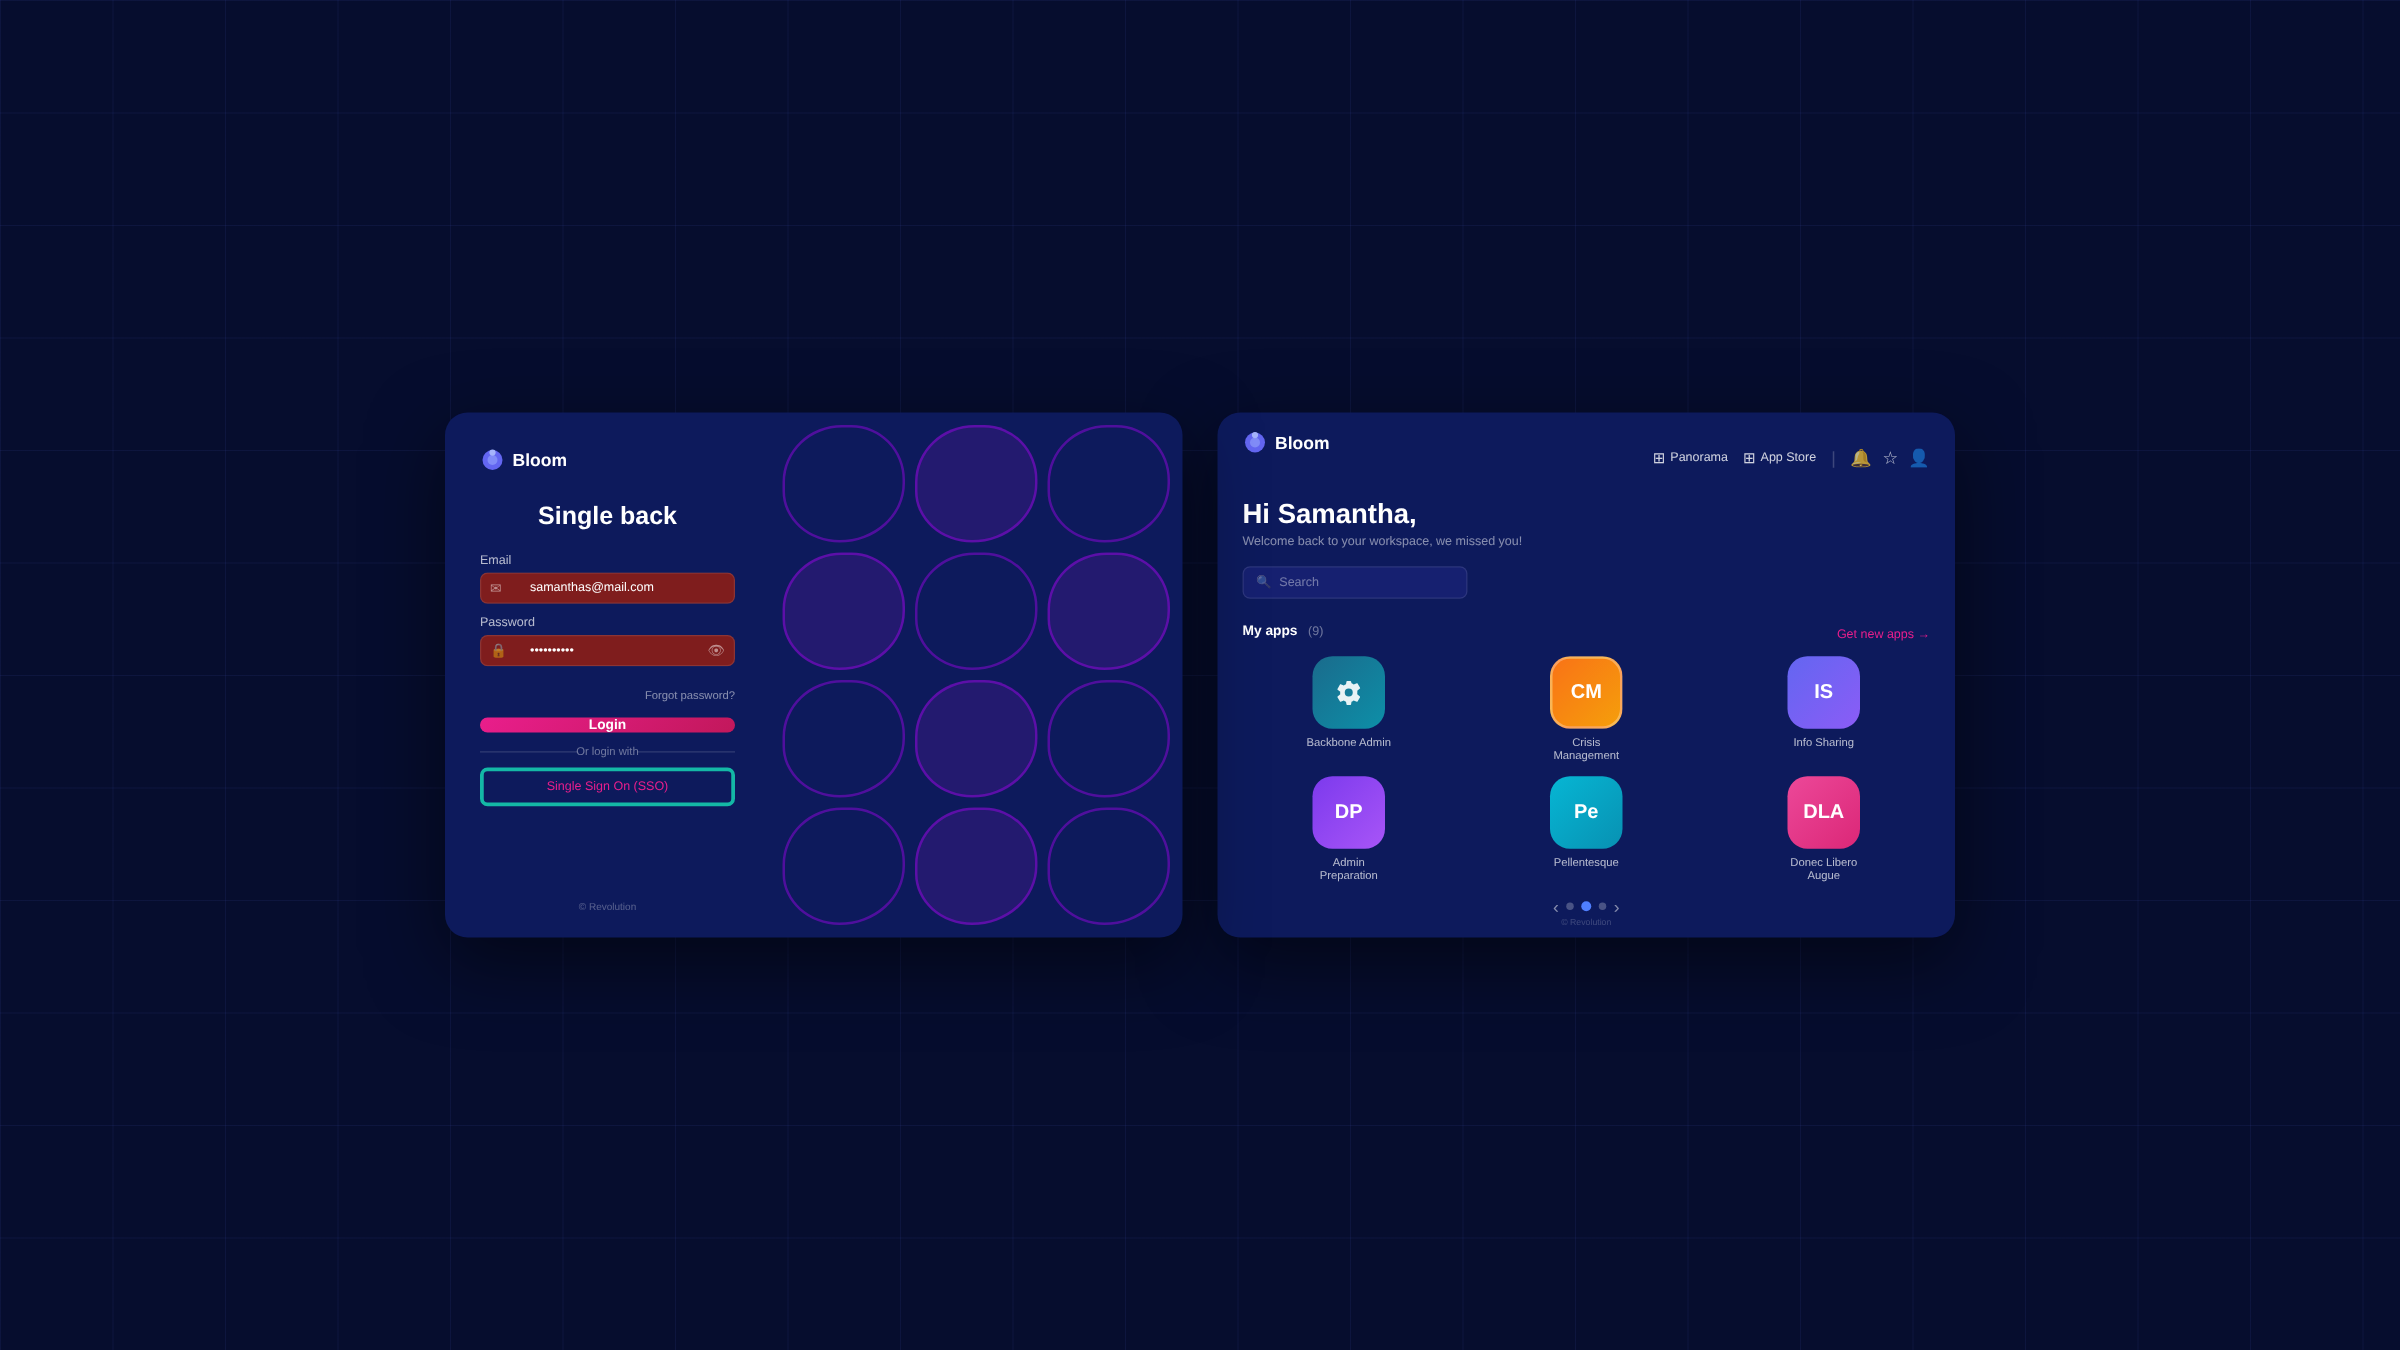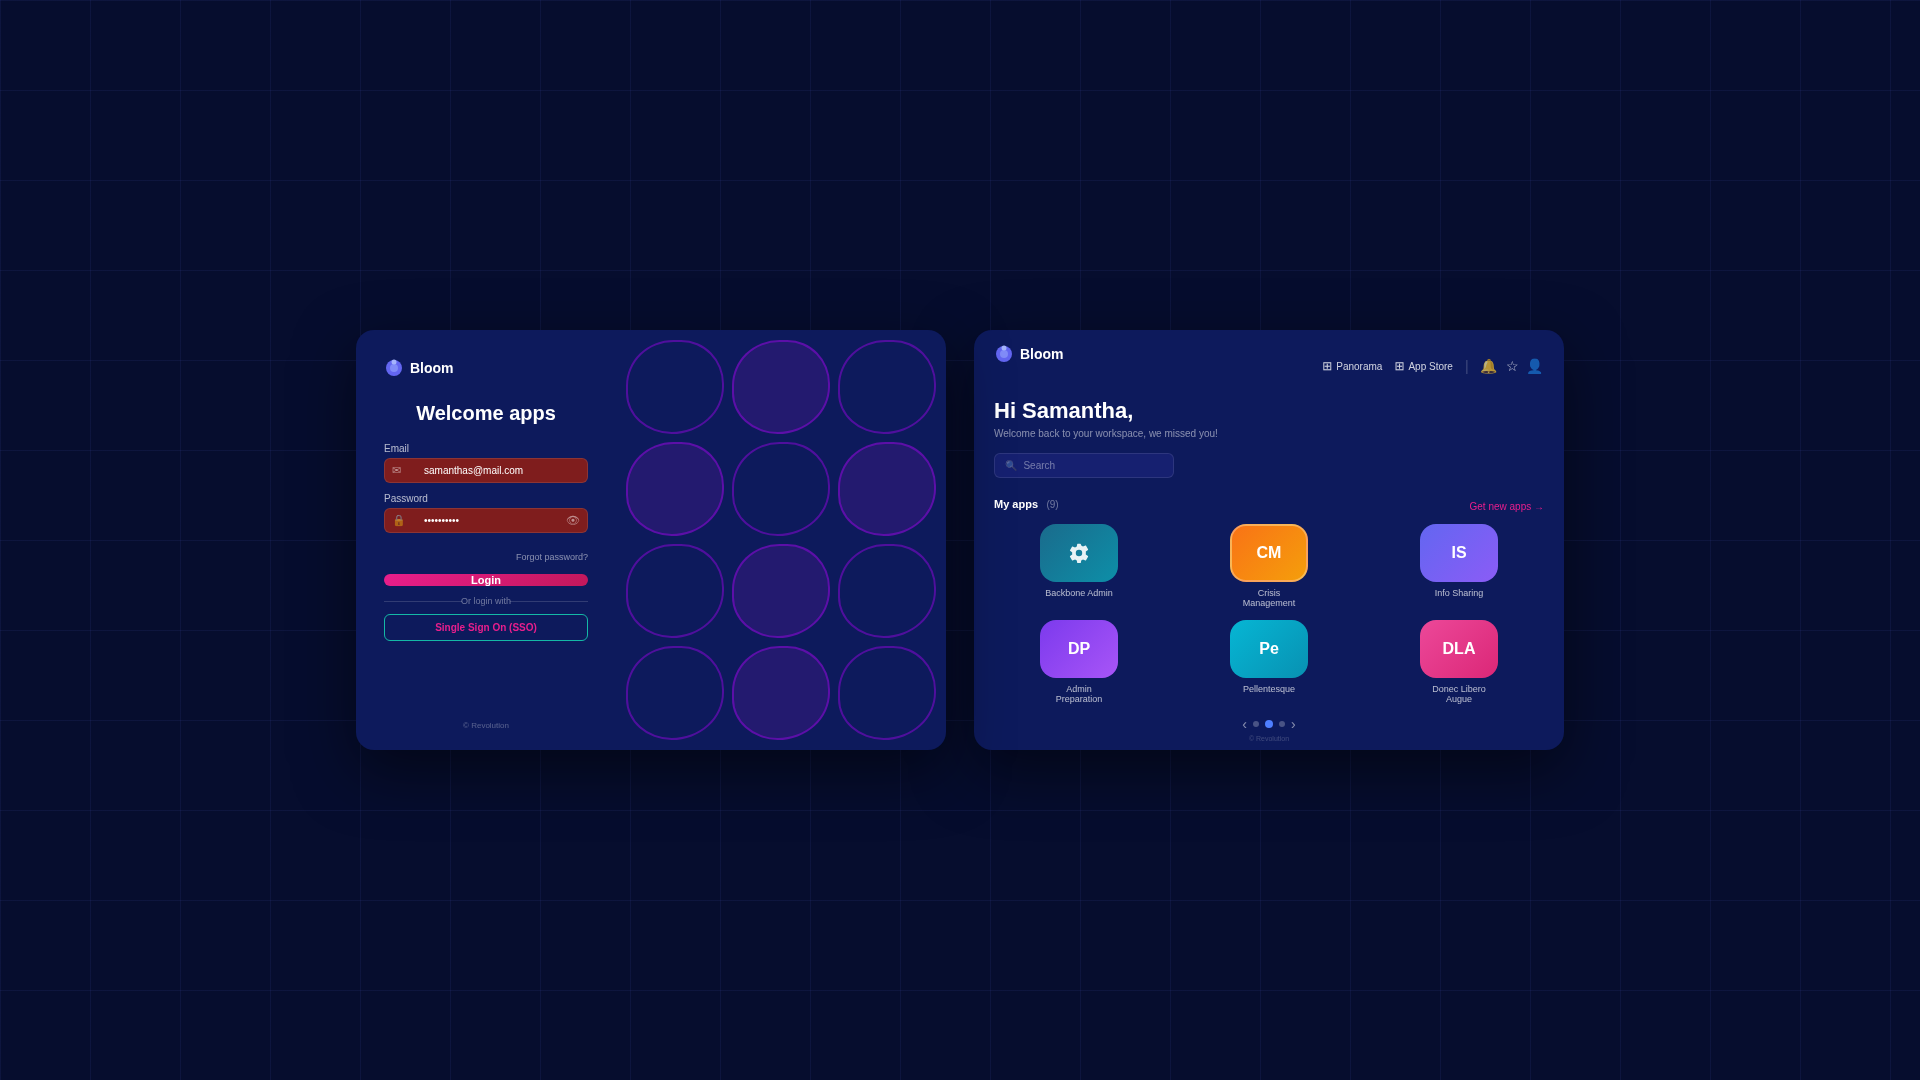--- a/index.html
+++ b/index.html
@@ -177,25 +177,25 @@
       height: 1px;
       background: rgba(255,255,255,0.15);
     }
     .or-divider::before { left: 0; }
     .or-divider::after { right: 0; }
 
     .sso-btn {
       width: 100%;
       background: transparent;
       color: #e91e8c;
-      border: 1px solid #14b8a6;
+      border: 3px solid #14b8a6;
       border-radius: 6px;
       padding: 7px;
       font-size: 10px;
-      font-weight: 700;
+      font-weight: 400;
       cursor: pointer;
     }
 
     .login-footer {
       margin-top: auto;
       text-align: center;
       color: rgba(255,255,255,0.3);
       font-size: 8px;
     }
 
@@ -356,21 +356,21 @@
 
     .app-item {
       display: flex;
       flex-direction: column;
       align-items: center;
       gap: 6px;
       cursor: pointer;
     }
 
     .app-icon {
-      width: 78px;
+      width: 58px;
       height: 58px;
       border-radius: 16px;
       display: flex;
       align-items: center;
       justify-content: center;
       font-size: 16px;
       font-weight: 700;
       color: #fff;
       position: relative;
     }
@@ -459,21 +459,21 @@
     <div class="login-left">
       <div class="bloom-logo">
         <svg class="bloom-logo-icon" viewBox="0 0 20 20">
           <circle cx="10" cy="10" r="8" fill="#6366f1"></circle>
           <circle cx="10" cy="10" r="4" fill="#818cf8"></circle>
           <circle cx="10" cy="4" r="2.5" fill="#a5b4fc"></circle>
         </svg>
         <span class="bloom-logo-text">Bloom</span>
       </div>
 
-      <div class="login-title">Welcome apps</div>
+      <div class="login-title">Single back</div>
 
       <div class="form-group">
         <label class="form-label">Email</label>
         <div class="input-wrapper">
           <span class="input-icon">✉</span>
           <input class="form-input" type="text" value="samanthas@mail.com" style="">
         </div>
       </div>
 
       <div class="form-group">

